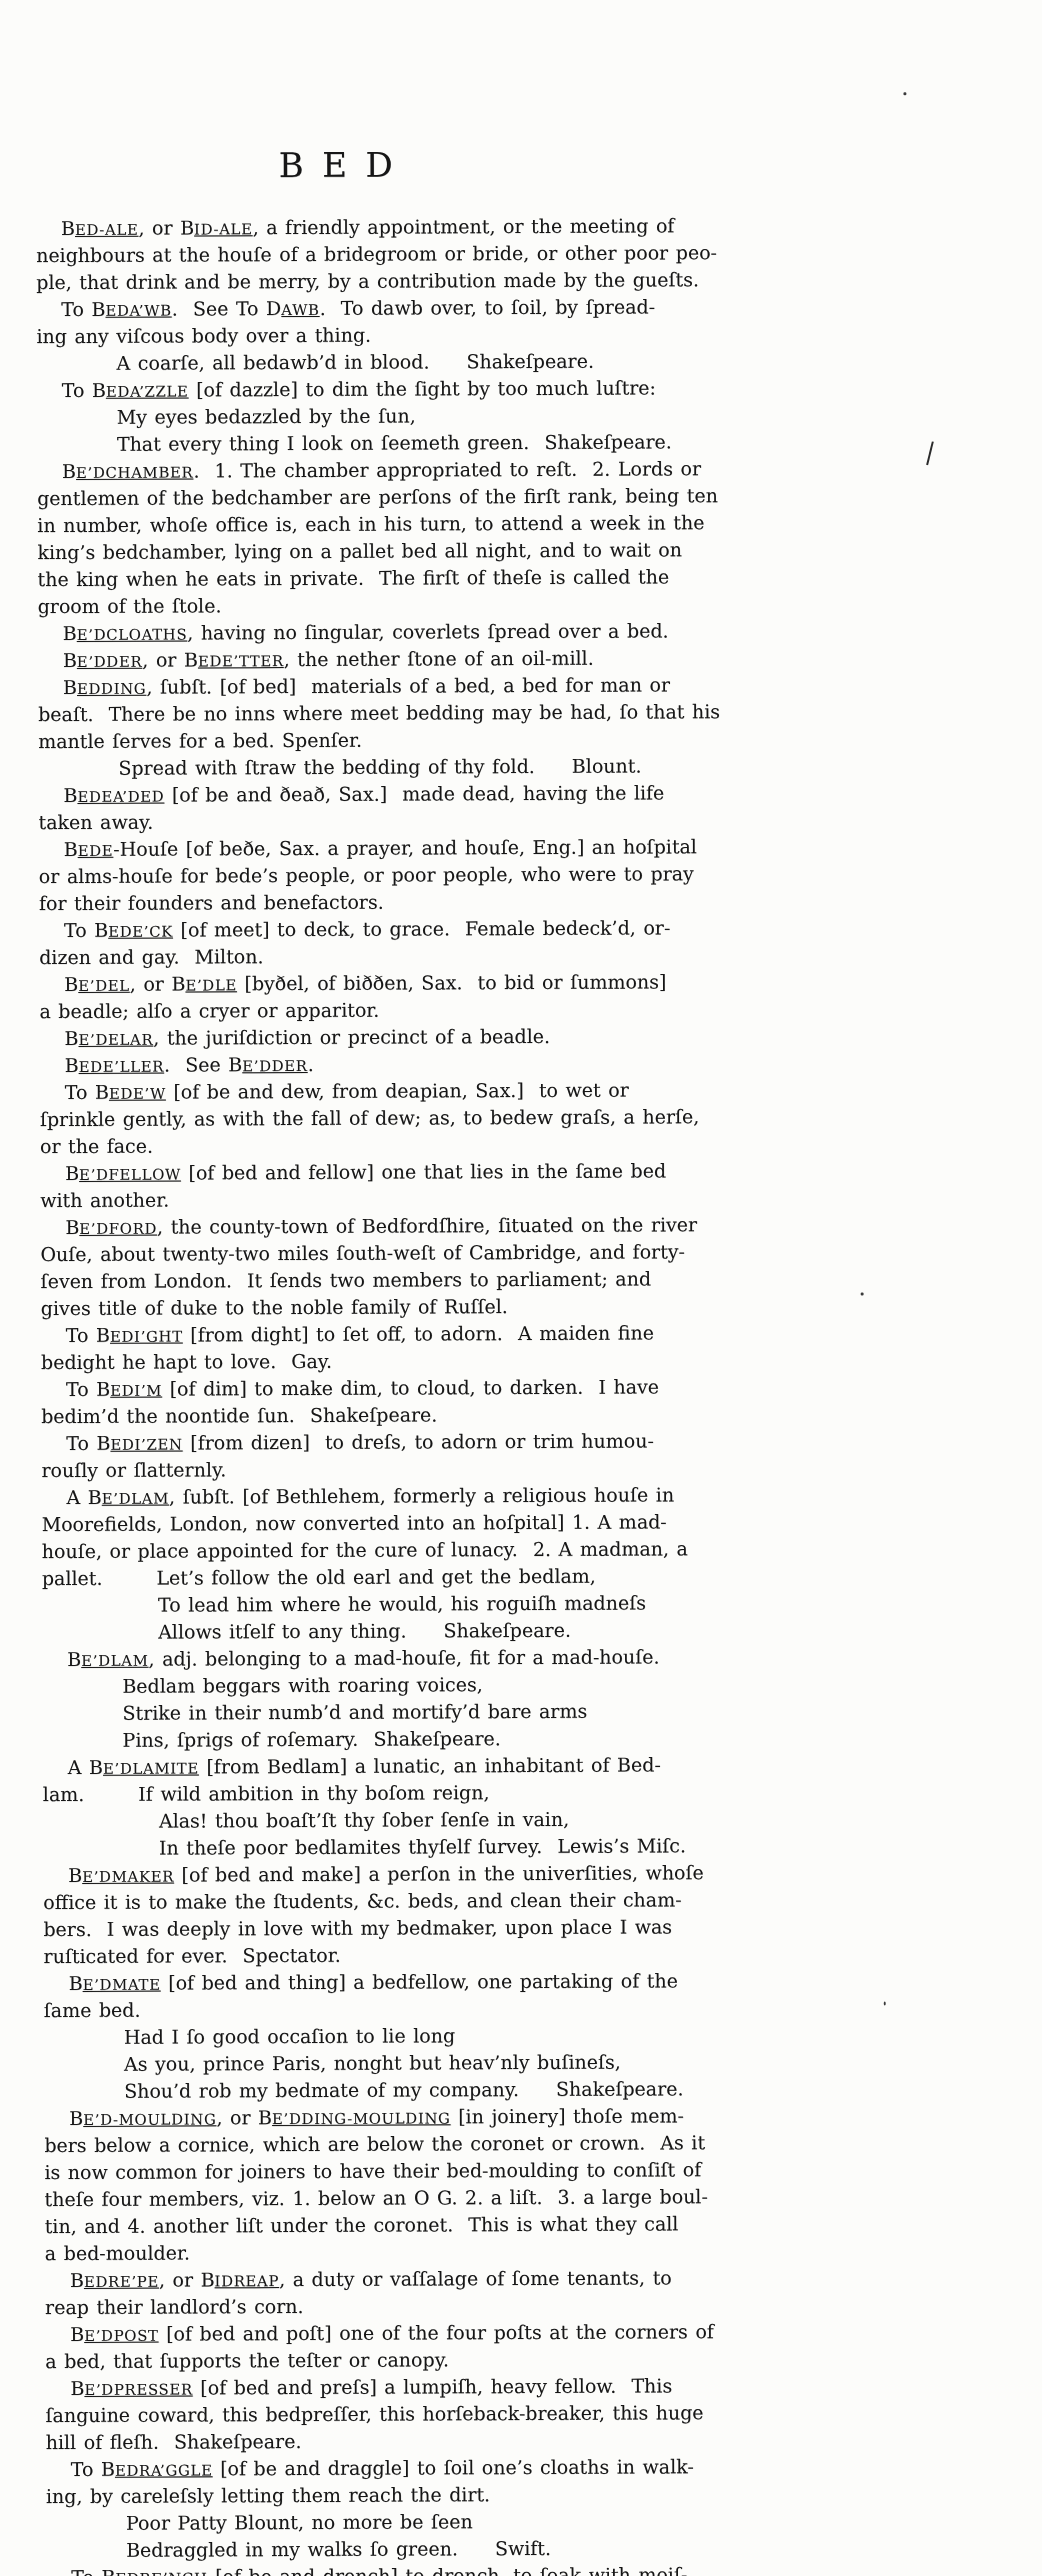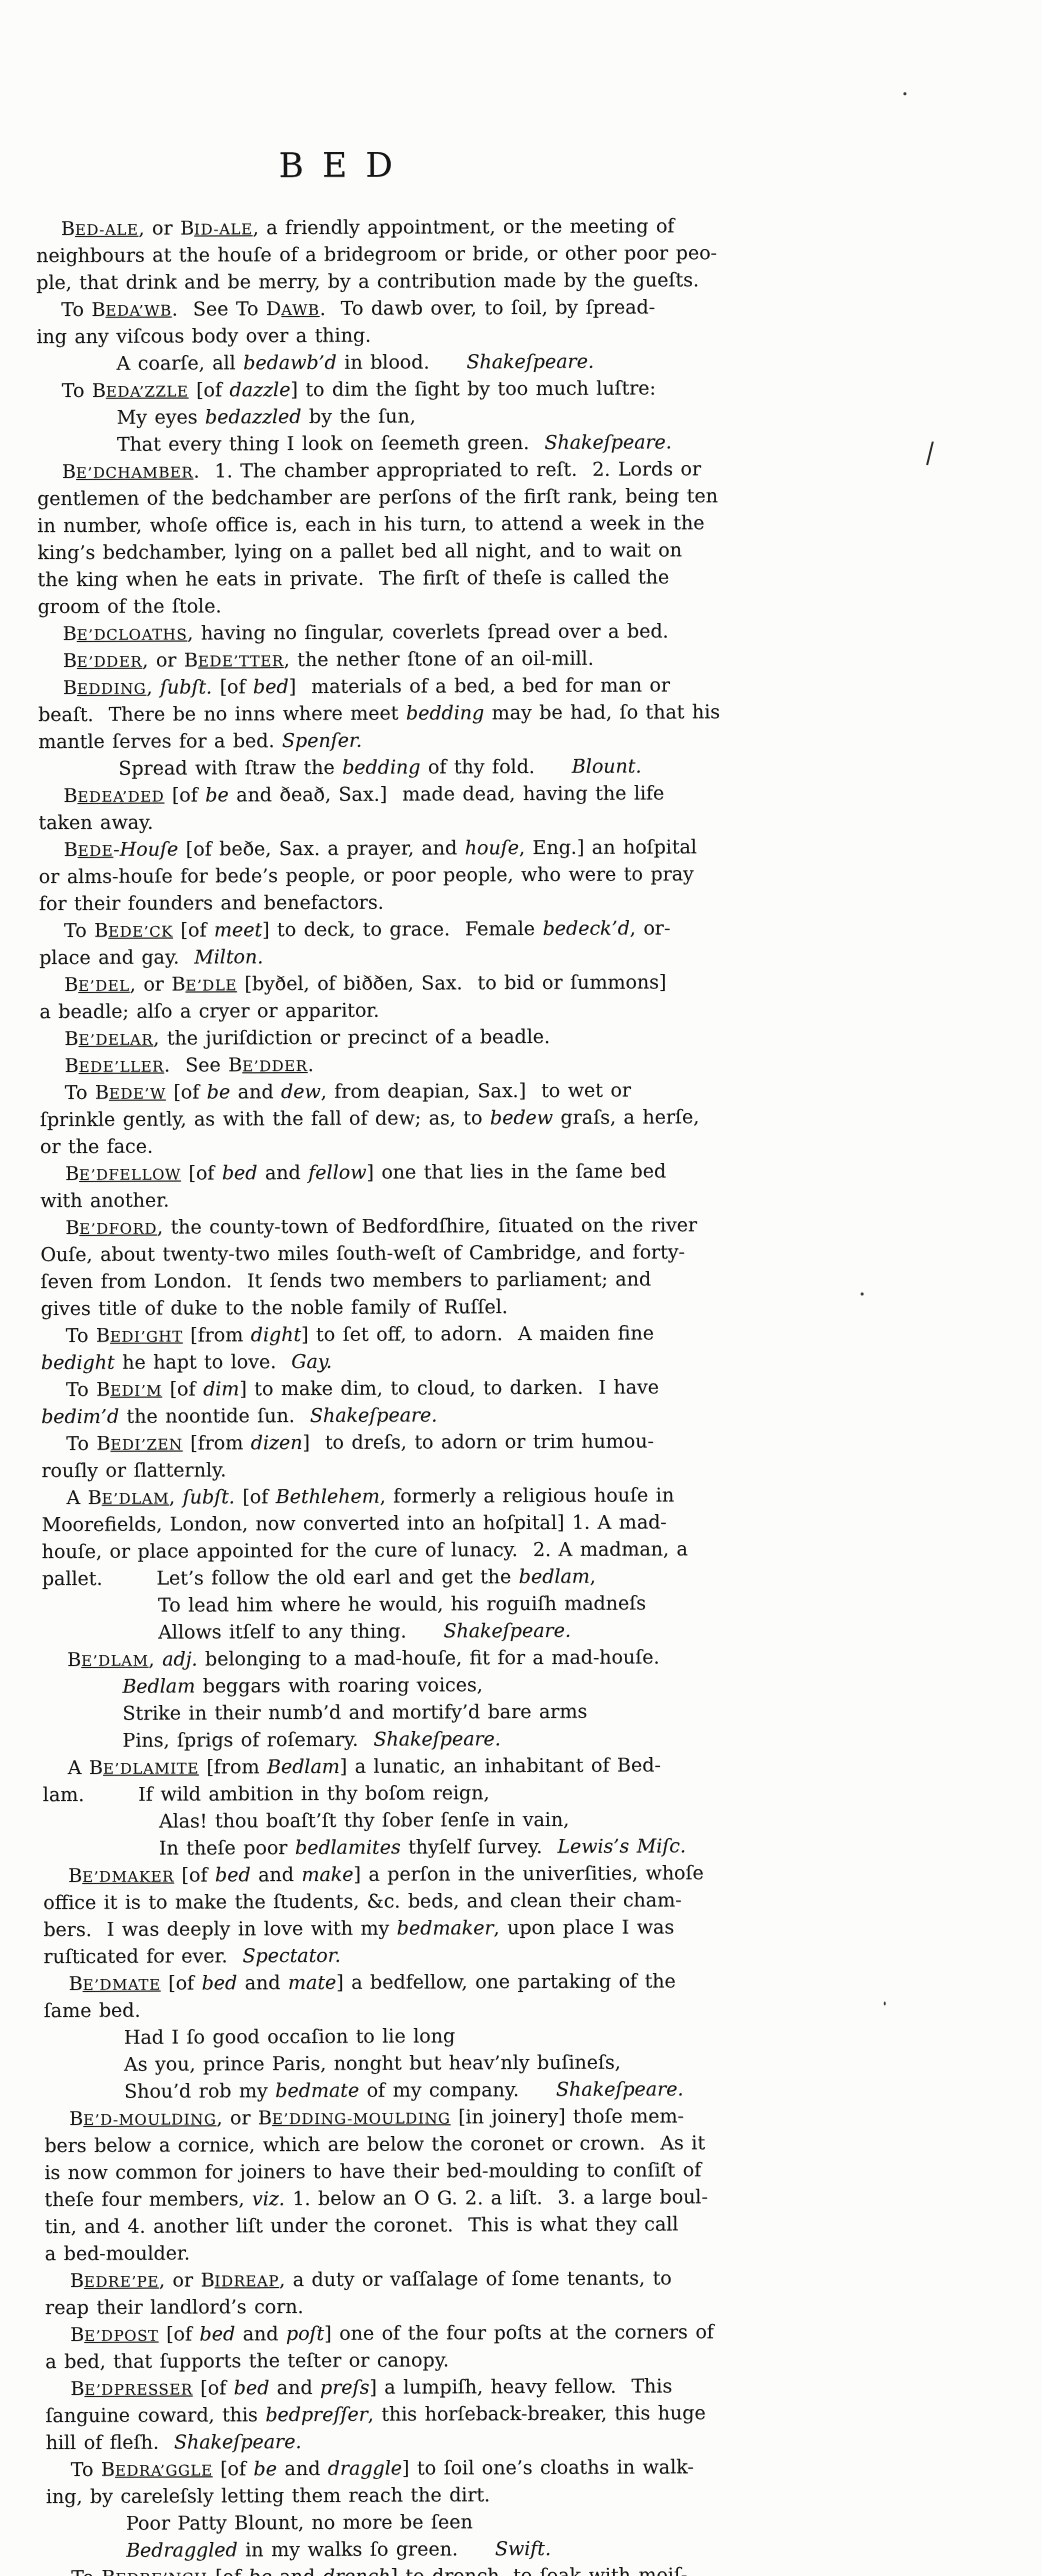--- a/index.html
+++ b/index.html
@@ -18,21 +18,21 @@
   .textblock{
     position:absolute;top:213px;left:35px;width:783px;
     font-size:19px;line-height:27px;word-spacing:1.5px;
     text-shadow:0.2px 0.3px 0 rgba(10,10,10,0.28);
   }
   .line{white-space:pre;height:27px;}
   .i0{padding-left:0;}
   .i1{padding-left:25px;}
   .q{padding-left:80px;}
   .q2{padding-left:116px;}
-  .it{font-style:italic;}
+  .it{}
   .hw-rest{font-size:0.78em;letter-spacing:0.7px;text-decoration:underline;}
   .g1{display:inline-block;width:37px;}
   .g2{display:inline-block;width:54px;}
   .mark-slash{position:absolute;width:1.5px;height:24px;background:#2b2b2b;transform:rotate(14deg);}
   .speck{position:absolute;border-radius:50%;background:#3a3a3a;}
 </style>
 </head>
 <body>
 
 <div class="page">
@@ -61,21 +61,21 @@
         <div class="line i1"><span><span class="hw-cap">B</span><span class="hw-rest">EDDING</span></span><span class="">, </span><span class="it">ſubſt.</span><span class=""> [of </span><span class="it">bed</span><span class="">]  materials of a bed, a bed for man or</span></div>
         <div class="line i0"><span class="">beaſt.  There be no inns where meet </span><span class="it">bedding</span><span class=""> may be had, ſo that his</span></div>
         <div class="line i0"><span class="">mantle ſerves for a bed. </span><span class="it">Spenſer.</span></div>
         <div class="line q"><span class="">Spread with ſtraw the </span><span class="it">bedding</span><span class=""> of thy fold.</span><span class="g1"></span><span class="it">Blount.</span></div>
         <div class="line i1"><span><span class="hw-cap">B</span><span class="hw-rest">EDEA’DED</span></span><span class=""> [of </span><span class="it">be</span><span class=""> and ðeað, Sax.]  made dead, having the life</span></div>
         <div class="line i0"><span class="">taken away.</span></div>
         <div class="line i1"><span><span class="hw-cap">B</span><span class="hw-rest">EDE</span></span><span class="">-</span><span class="it">Houſe</span><span class=""> [of beðe, Sax. a prayer, and </span><span class="it">houſe</span><span class="">, Eng.] an hoſpital</span></div>
         <div class="line i0"><span class="">or alms-houſe for bede’s people, or poor people, who were to pray</span></div>
         <div class="line i0"><span class="">for their founders and benefactors.</span></div>
         <div class="line i1"><span class="">To </span><span><span class="hw-cap">B</span><span class="hw-rest">EDE’CK</span></span><span class=""> [of </span><span class="it">meet</span><span class="">] to deck, to grace.  Female </span><span class="it">bedeck’d</span><span class="">, or-</span></div>
-        <div class="line i0"><span class="">place and gay.  </span><span class="it">Milton.</span></div>
+        <div class="line i0"><span class="">dizen and gay.  </span><span class="it">Milton.</span></div>
         <div class="line i1"><span><span class="hw-cap">B</span><span class="hw-rest">E’DEL</span></span><span class="">, or </span><span><span class="hw-cap">B</span><span class="hw-rest">E’DLE</span></span><span class=""> [byðel, of biððen, Sax.  to bid or ſummons]</span></div>
         <div class="line i0"><span class="">a beadle; alſo a cryer or apparitor.</span></div>
         <div class="line i1"><span><span class="hw-cap">B</span><span class="hw-rest">E’DELAR</span></span><span class="">, the juriſdiction or precinct of a beadle.</span></div>
         <div class="line i1"><span><span class="hw-cap">B</span><span class="hw-rest">EDE’LLER</span></span><span class="">.  See </span><span><span class="hw-cap">B</span><span class="hw-rest">E’DDER</span></span><span class="">.</span></div>
         <div class="line i1"><span class="">To </span><span><span class="hw-cap">B</span><span class="hw-rest">EDE’W</span></span><span class=""> [of </span><span class="it">be</span><span class=""> and </span><span class="it">dew</span><span class="">, from deapian, Sax.]  to wet or</span></div>
         <div class="line i0"><span class="">ſprinkle gently, as with the fall of dew; as, to </span><span class="it">bedew</span><span class=""> graſs, a herſe,</span></div>
         <div class="line i0"><span class="">or the face.</span></div>
         <div class="line i1"><span><span class="hw-cap">B</span><span class="hw-rest">E’DFELLOW</span></span><span class=""> [of </span><span class="it">bed</span><span class=""> and </span><span class="it">fellow</span><span class="">] one that lies in the ſame bed</span></div>
         <div class="line i0"><span class="">with another.</span></div>
         <div class="line i1"><span><span class="hw-cap">B</span><span class="hw-rest">E’DFORD</span></span><span class="">, the county-town of Bedfordſhire, ſituated on the river</span></div>
@@ -99,21 +99,21 @@
         <div class="line q"><span class="">Strike in their numb’d and mortify’d bare arms</span></div>
         <div class="line q"><span class="">Pins, ſprigs of roſemary.  </span><span class="it">Shakeſpeare.</span></div>
         <div class="line i1"><span class="">A </span><span><span class="hw-cap">B</span><span class="hw-rest">E’DLAMITE</span></span><span class=""> [from </span><span class="it">Bedlam</span><span class="">] a lunatic, an inhabitant of Bed-</span></div>
         <div class="line i0"><span class="">lam.</span><span class="g2"></span><span class="">If wild ambition in thy boſom reign,</span></div>
         <div class="line q2"><span class="">Alas! thou boaſt’ſt thy ſober ſenſe in vain,</span></div>
         <div class="line q2"><span class="">In theſe poor </span><span class="it">bedlamites</span><span class=""> thyſelf ſurvey.  </span><span class="it">Lewis’s Miſc.</span></div>
         <div class="line i1"><span><span class="hw-cap">B</span><span class="hw-rest">E’DMAKER</span></span><span class=""> [of </span><span class="it">bed</span><span class=""> and </span><span class="it">make</span><span class="">] a perſon in the univerſities, whoſe</span></div>
         <div class="line i0"><span class="">office it is to make the ſtudents, &amp;c. beds, and clean their cham-</span></div>
         <div class="line i0"><span class="">bers.  I was deeply in love with my </span><span class="it">bedmaker</span><span class="">, upon place I was</span></div>
         <div class="line i0"><span class="">ruſticated for ever.  </span><span class="it">Spectator.</span></div>
-        <div class="line i1"><span><span class="hw-cap">B</span><span class="hw-rest">E’DMATE</span></span><span class=""> [of </span><span class="it">bed</span><span class=""> and </span><span class="it">mate</span><span class="">] a bedfellow, one partaking of the</span></div>
+        <div class="line i1"><span><span class="hw-cap">B</span><span class="hw-rest">E’DMATE</span></span><span class=""> [of </span><span class="it">bed</span><span class=""> and </span><span class="it">thing</span><span class="">] a bedfellow, one partaking of the</span></div>
         <div class="line i0"><span class="">ſame bed.</span></div>
         <div class="line q"><span class="">Had I ſo good occaſion to lie long</span></div>
         <div class="line q"><span class="">As you, prince Paris, nonght but heav’nly buſineſs,</span></div>
         <div class="line q"><span class="">Shou’d rob my </span><span class="it">bedmate</span><span class=""> of my company.</span><span class="g1"></span><span class="it">Shakeſpeare.</span></div>
         <div class="line i1"><span><span class="hw-cap">B</span><span class="hw-rest">E’D-MOULDING</span></span><span class="">, or </span><span><span class="hw-cap">B</span><span class="hw-rest">E’DDING-MOULDING</span></span><span class=""> [in joinery] thoſe mem-</span></div>
         <div class="line i0"><span class="">bers below a cornice, which are below the coronet or crown.  As it</span></div>
         <div class="line i0"><span class="">is now common for joiners to have their bed-moulding to conſiſt of</span></div>
         <div class="line i0"><span class="">theſe four members, </span><span class="it">viz.</span><span class=""> 1. below an O G. 2. a liſt.  3. a large boul-</span></div>
         <div class="line i0"><span class="">tin, and 4. another liſt under the coronet.  This is what they call</span></div>
         <div class="line i0"><span class="">a bed-moulder.</span></div>

